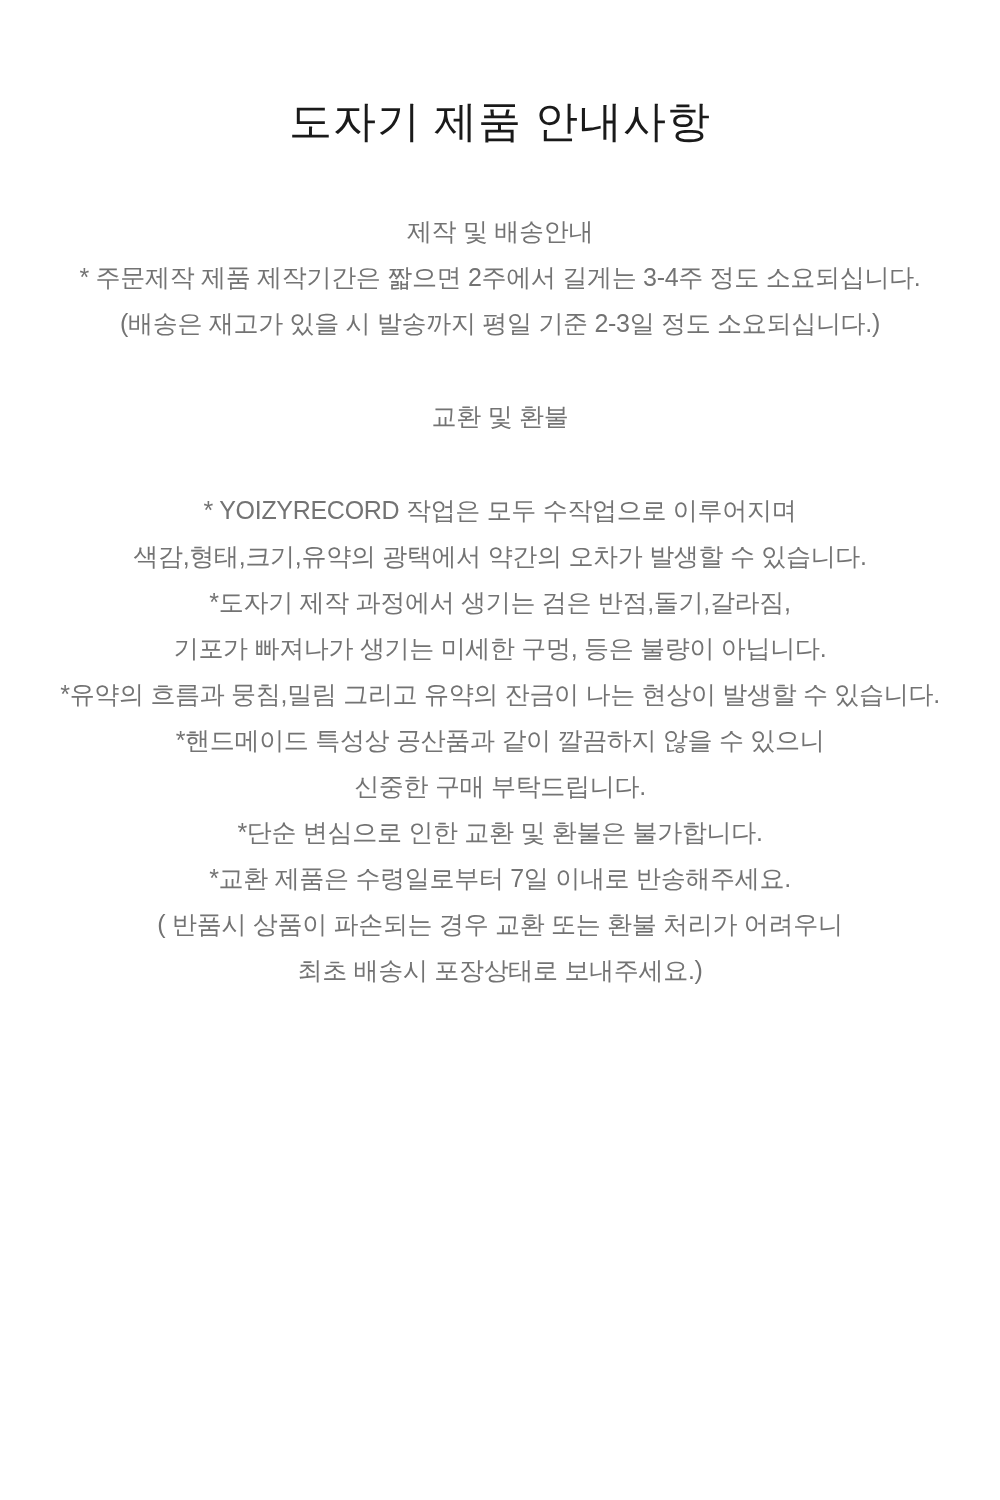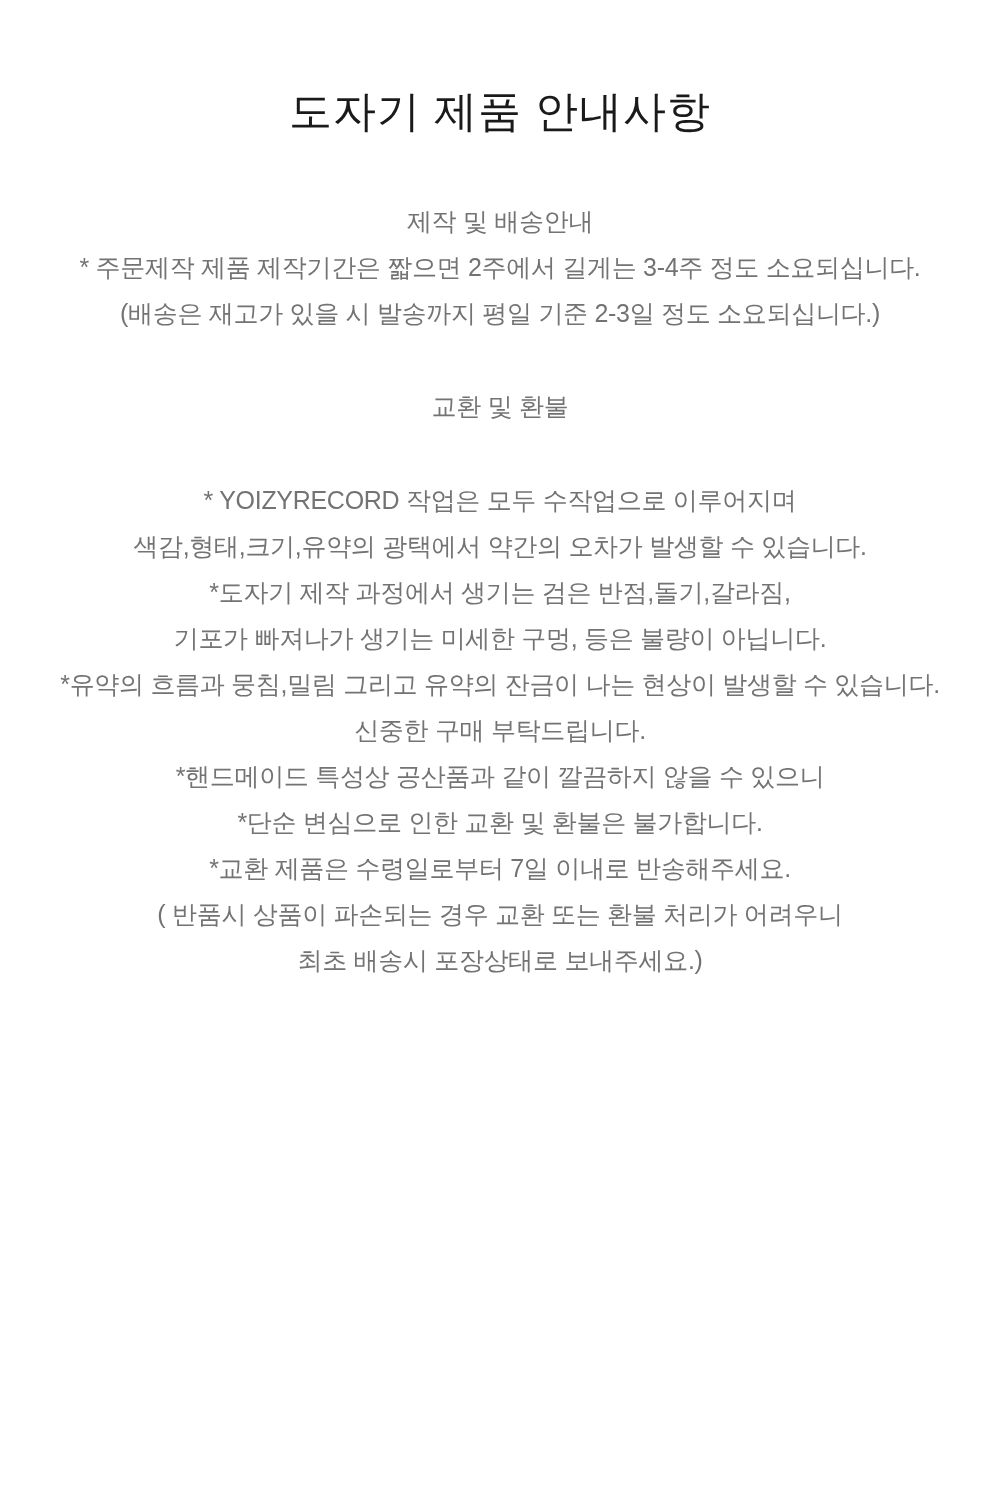--- a/index.html
+++ b/index.html
@@ -11,21 +11,21 @@
     position: relative;
     width: 1000px;
     height: 1500px;
     margin: 0 auto;
     background: #ffffff;
     color: #1a1a1a;
     font-family: "Liberation Sans", "DejaVu Sans", sans-serif;
     overflow: hidden;
   }
   .title {
-    margin: 0;
+    margin: 10px;
     padding-top: 85px;
     font-size: 43px;
     font-weight: 400;
     line-height: 52px;
     letter-spacing: 1px;
     text-align: center;
     color: #1a1a1a;
   }
   .sec {
     text-align: center;
@@ -62,21 +62,21 @@
   <section class="sec sec-2">
     <p class="line heading">교환 및 환불</p>
   </section>
 
   <section class="sec sec-3">
     <p class="line">* YOIZYRECORD 작업은 모두 수작업으로 이루어지며</p>
     <p class="line">색감,형태,크기,유약의 광택에서 약간의 오차가 발생할 수 있습니다.</p>
     <p class="line">*도자기 제작 과정에서 생기는 검은 반점,돌기,갈라짐,</p>
     <p class="line">기포가 빠져나가 생기는 미세한 구멍, 등은 불량이 아닙니다.</p>
     <p class="line">*유약의 흐름과 뭉침,밀림 그리고 유약의 잔금이 나는 현상이 발생할 수 있습니다.</p>
+    <p class="line">*핸드메이드 특성상 공산품과 같이 깔끔하지 않을 수 있으니</p>
     <p class="line">신중한 구매 부탁드립니다.</p>
-    <p class="line">*핸드메이드 특성상 공산품과 같이 깔끔하지 않을 수 있으니</p>
     <p class="line">*단순 변심으로 인한 교환 및 환불은 불가합니다.</p>
     <p class="line">*교환 제품은 수령일로부터 7일 이내로 반송해주세요.</p>
     <p class="line">( 반품시 상품이 파손되는 경우 교환 또는 환불 처리가 어려우니</p>
     <p class="line">최초 배송시 포장상태로 보내주세요.)</p>
   </section>
 
 </div>
 
 </body></html>

